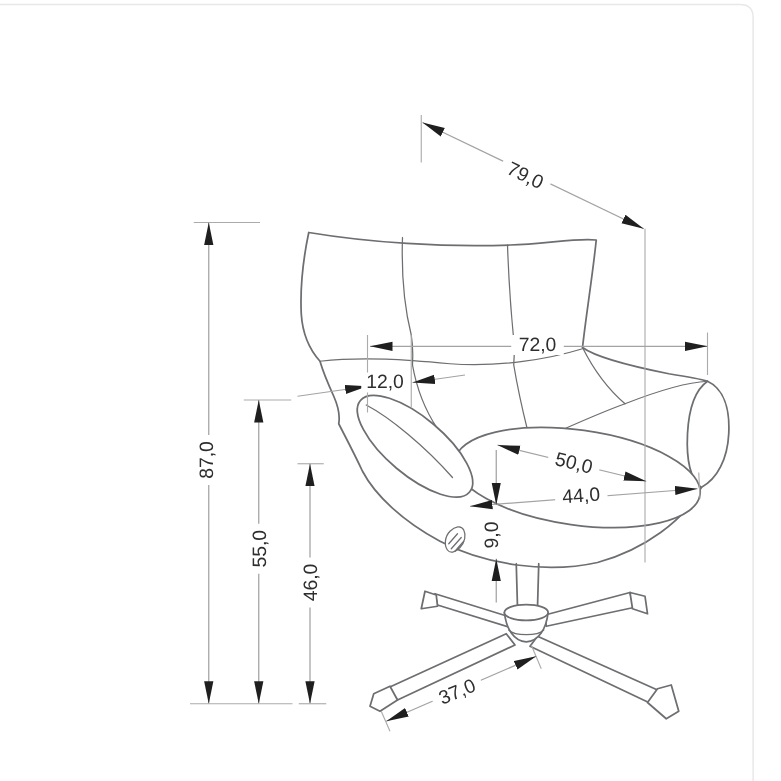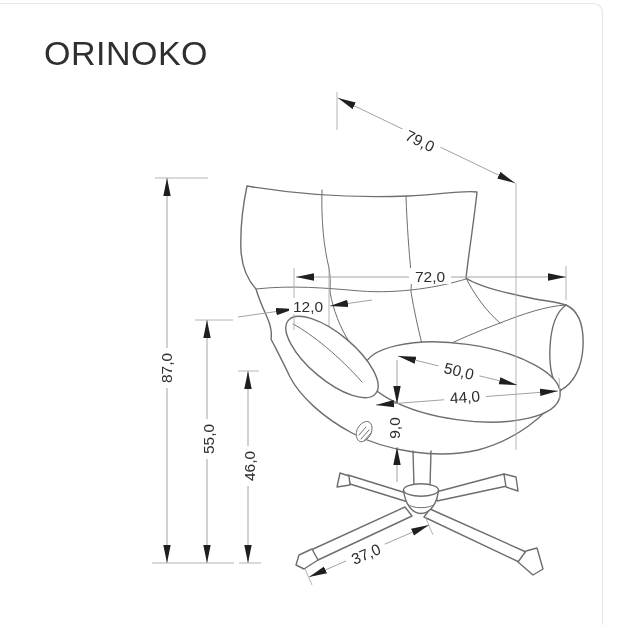--- a/index.html
+++ b/index.html
@@ -15,21 +15,20 @@
   .ext{stroke:#ababab;stroke-width:.9;fill:none;}
   .lbl{font-family:"Liberation Sans",sans-serif;font-size:15.5px;fill:#2e2e2e;
        text-anchor:middle;dominant-baseline:central;}
   .lblbg{fill:#ffffff;}
   .border{stroke:#e8e8e8;stroke-width:1.2;fill:none;}
 </style>
 </head>
 <body>
 
 <div id="stage">
-  <div id="product-title">ORINOKO</div>
 
   <svg width="625" height="625" viewBox="0 0 625 625">
     <defs>
       <marker id="arr" markerUnits="userSpaceOnUse" markerWidth="19" markerHeight="9" refX="18" refY="4.5" orient="auto-start-reverse">
         <path d="M18,4.5 L0,0.8 L0,8.2 Z" fill="#1f1f1f"></path>
       </marker>
     </defs>
 
     <path class="border" d="M-6,3.5 H592 Q602.5,3.5 602.5,14 V627"></path>
 

